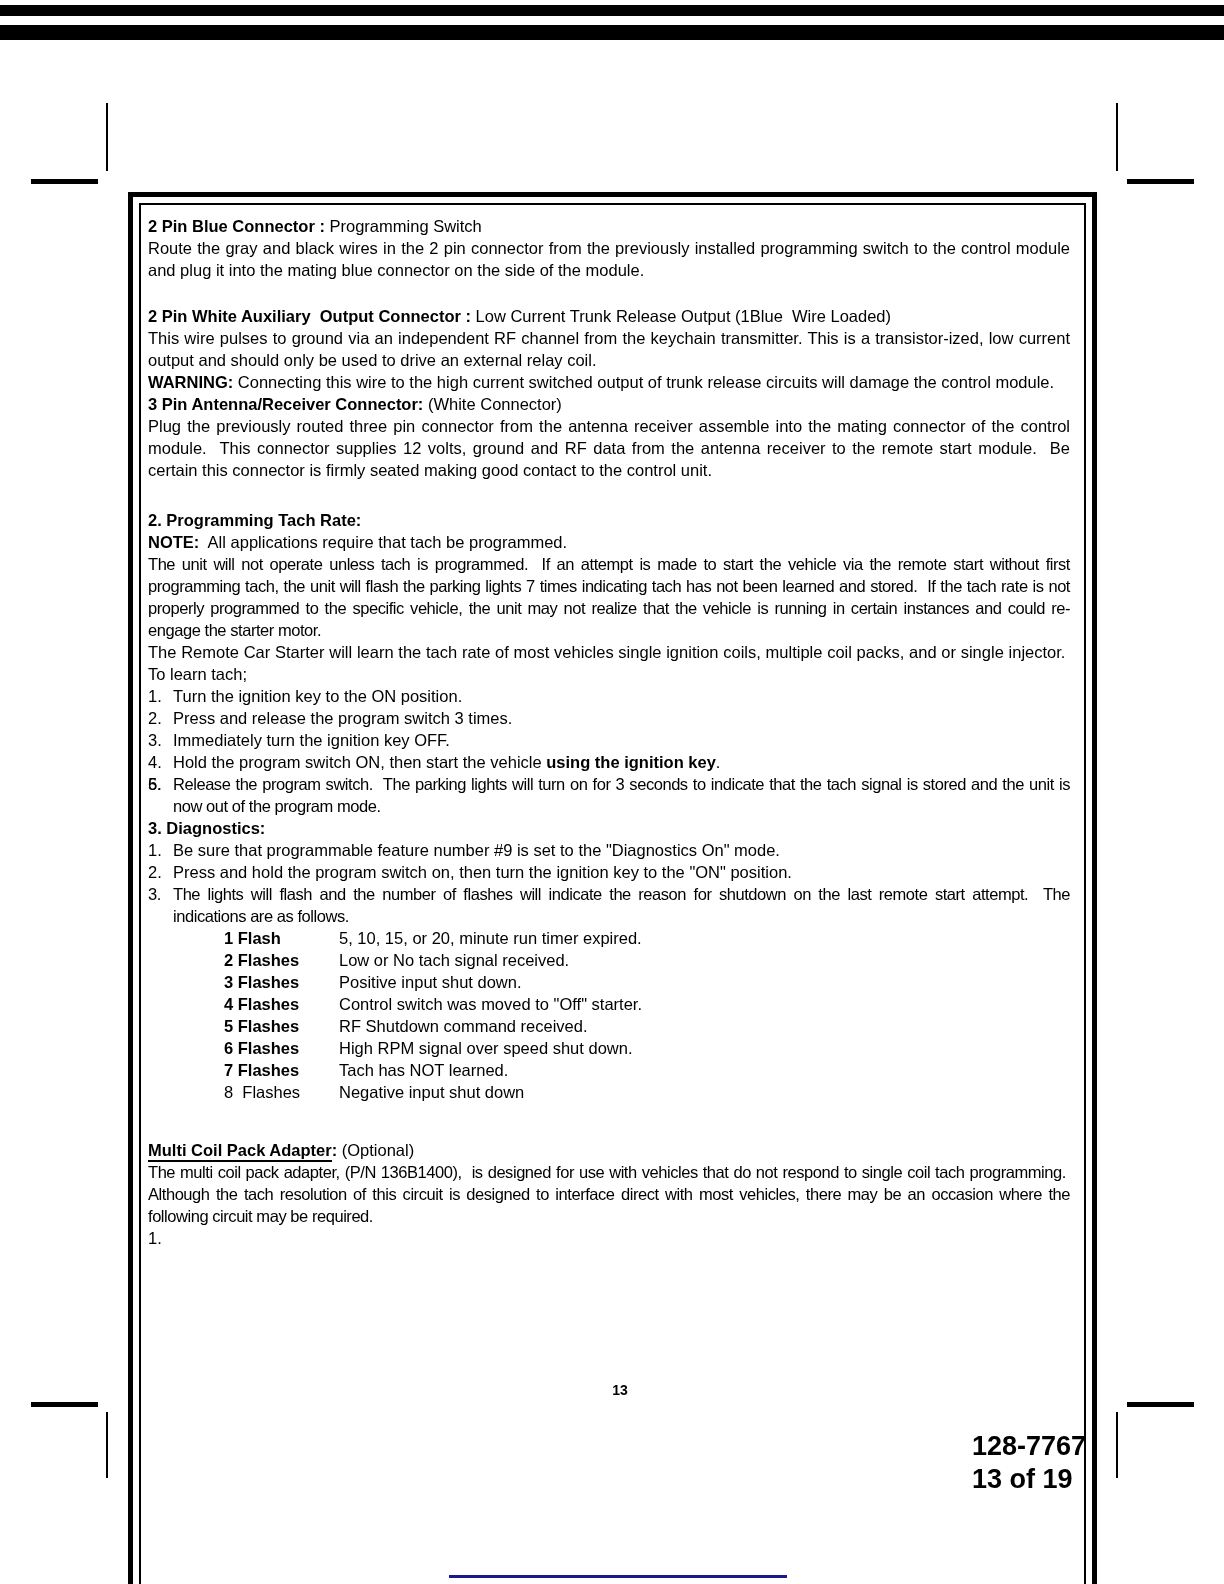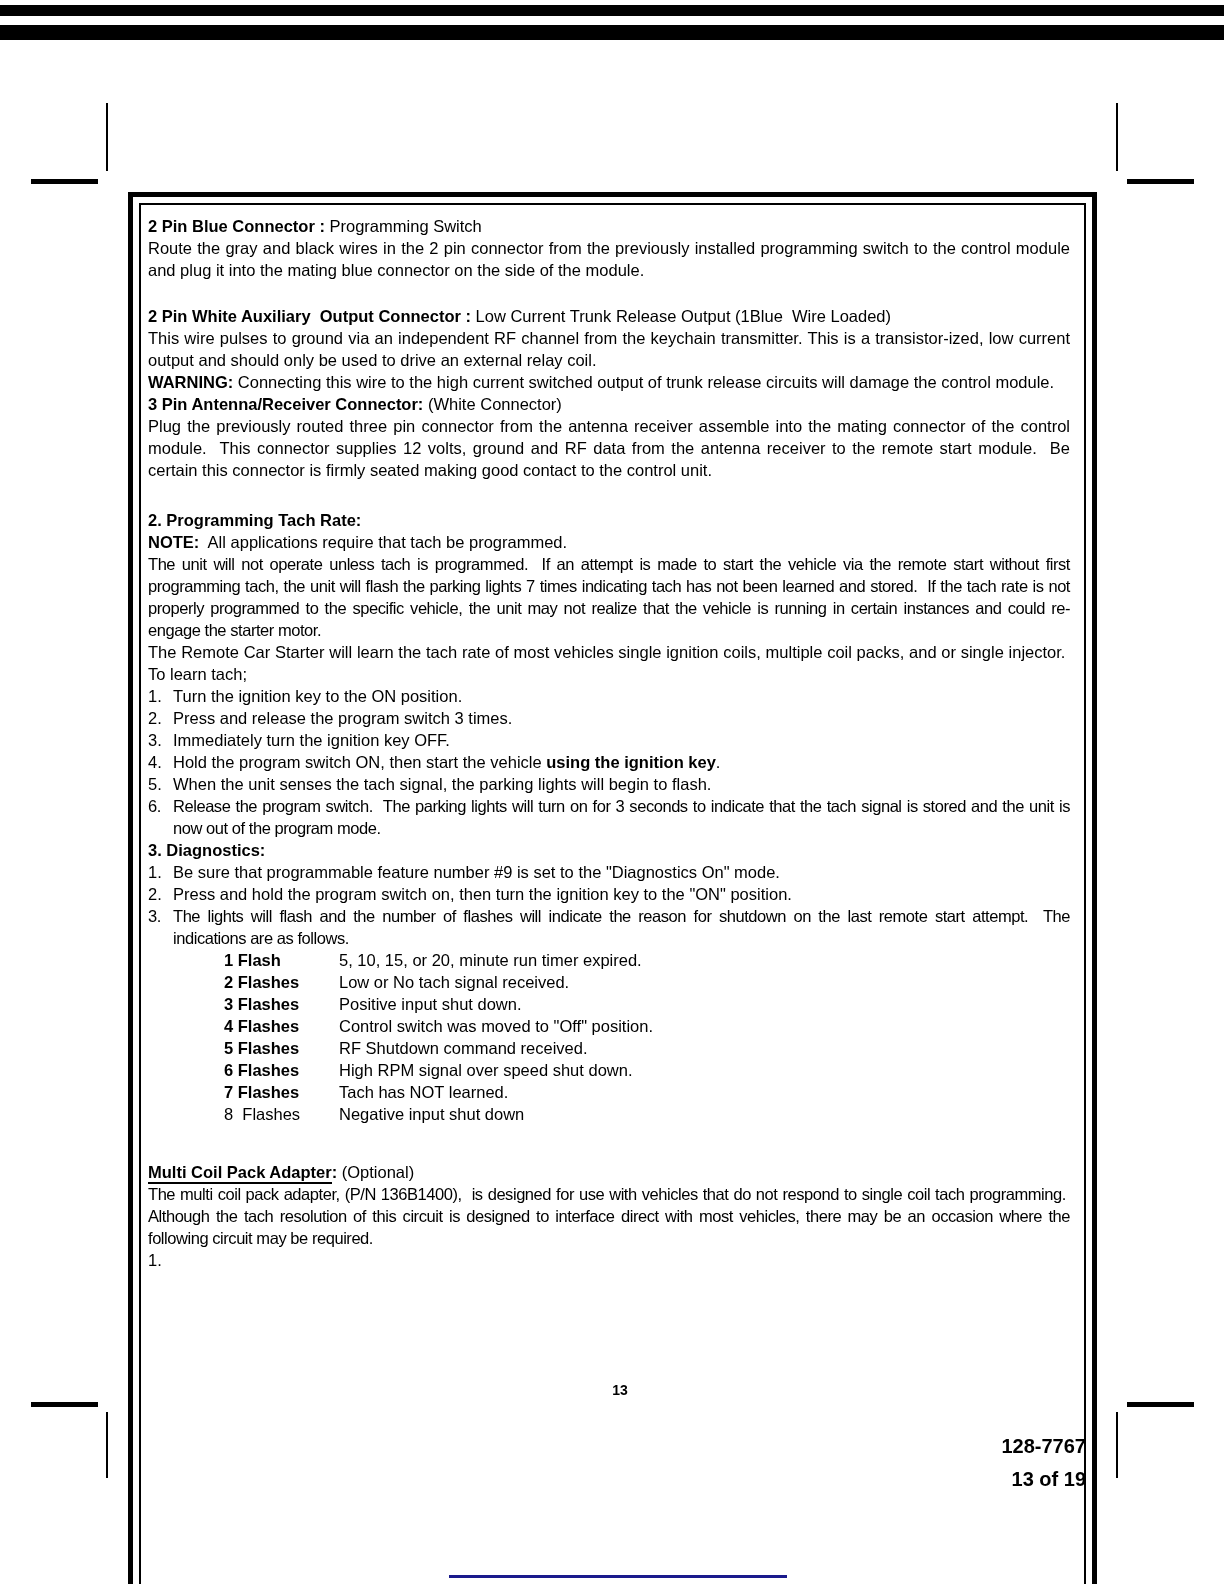--- a/index.html
+++ b/index.html
@@ -63,21 +63,21 @@
   .multi-head .u { border-bottom:2px solid #000; padding-bottom:1px; }
   .multi-head .reg { font-weight:normal; }
 
   
   .page-num {
     position:absolute; left:8px; top:1382px; width:1224px;
     text-align:center; font-size:14px; font-weight:bold;
   }
   .doc-id {
     position:absolute; right:138px; top:1430px;
-    text-align:right; font-size:20px; font-weight:bold; line-height:33px;
+    font-size:27px; font-weight:bold; line-height:33px;
   }
   .blue-rule {
     position:absolute; left:449px; top:1575px;
     width:338px; height:3px;
   }
 </style>
 </head>
 <body>
 
 <div class="scan-bar b1"></div>
@@ -107,32 +107,32 @@
 
     <p class="bold">2. Programming Tach Rate:</p>
     <p><span class="bold">NOTE:</span><span>&nbsp; All applications require that tach be programmed.</span></p>
     <p class="tight">The unit will not operate unless tach is programmed.&nbsp; If an attempt is made to start the vehicle via the remote start without first programming tach, the unit will flash the parking lights 7 times indicating tach has not been learned and stored.&nbsp; If the tach rate is not properly programmed to the specific vehicle, the unit may not realize that the vehicle is running in certain instances and could re-engage the starter motor.</p>
     <p>The Remote Car Starter will learn the tach rate of most vehicles single ignition coils, multiple coil packs, and or single injector.&nbsp; To learn tach;</p>
 
     <div class="li"><span class="num">1.</span><span>Turn the ignition key to the ON position.</span></div>
     <div class="li"><span class="num">2.</span><span>Press and release the program switch 3 times.</span></div>
     <div class="li"><span class="num">3.</span><span>Immediately turn the ignition key OFF.</span></div>
     <div class="li"><span class="num">4.</span><span>Hold the program switch ON, then start the vehicle </span><span class="bold">using the ignition key</span><span>.</span></div>
-    <div class="li"><span class="num">5.</span><span>When the unit senses the tach signal, the parking lights will begin to flash.</span></div>
+    <div class="li"><span class="num">5.</span></div>
     <div class="li tight"><span class="num">6.</span><span>Release the program switch.&nbsp; The parking lights will turn on for 3 seconds to indicate that the tach signal is stored and the unit is now out of the program mode.</span></div>
 
     <p class="bold">3. Diagnostics:</p>
     <div class="li"><span class="num">1.</span><span>Be sure that programmable feature number #9 is set to the "Diagnostics On" mode.</span></div>
     <div class="li"><span class="num">2.</span><span>Press and hold the program switch on, then turn the ignition key to the "ON" position.</span></div>
     <div class="li tight"><span class="num">3.</span><span>The lights will flash and the number of flashes will indicate the reason for shutdown on the last remote start attempt.&nbsp; The indications are as follows.</span></div>
 
     <div class="frow"><span class="flabel">1 Flash</span><span>5, 10, 15, or 20, minute run timer expired.</span></div>
     <div class="frow"><span class="flabel">2 Flashes</span><span>Low or No tach signal received.</span></div>
     <div class="frow"><span class="flabel">3 Flashes</span><span>Positive input shut down.</span></div>
-    <div class="frow"><span class="flabel">4 Flashes</span><span>Control switch was moved to "Off" position.</span></div>
+    <div class="frow"><span class="flabel">4 Flashes</span><span>Control switch was moved to "Off" starter.</span></div>
     <div class="frow"><span class="flabel">5 Flashes</span><span>RF Shutdown command received.</span></div>
     <div class="frow"><span class="flabel">6 Flashes</span><span>High RPM signal over speed shut down.</span></div>
     <div class="frow"><span class="flabel">7 Flashes</span><span>Tach has NOT learned.</span></div>
     <div class="frow"><span class="flabel plain">8&nbsp; Flashes</span><span>Negative input shut down</span></div>
 
     <p class="multi-head"><span class="u">Multi Coil Pack Adapter</span><span>:</span><span class="reg"> (Optional)</span></p>
     <p class="tight">The multi coil pack adapter, (P/N 136B1400),&nbsp; is designed for use with vehicles that do not respond to single coil tach programming.&nbsp; Although the tach resolution of this circuit is designed to interface direct with most vehicles, there may be an occasion where the following circuit may be required.</p>
     <div class="li"><span class="num">1.</span></div>
 
   </div>

